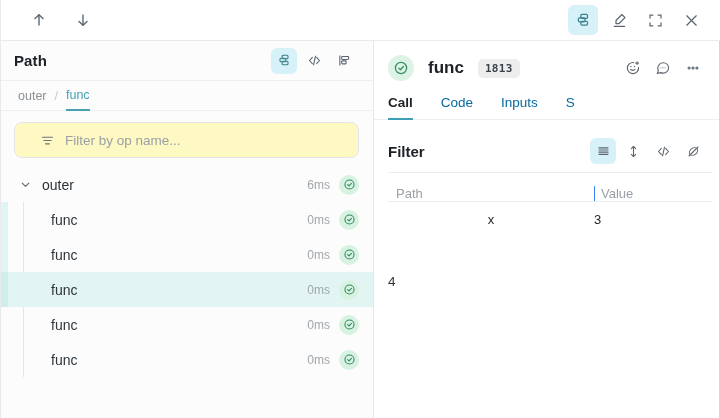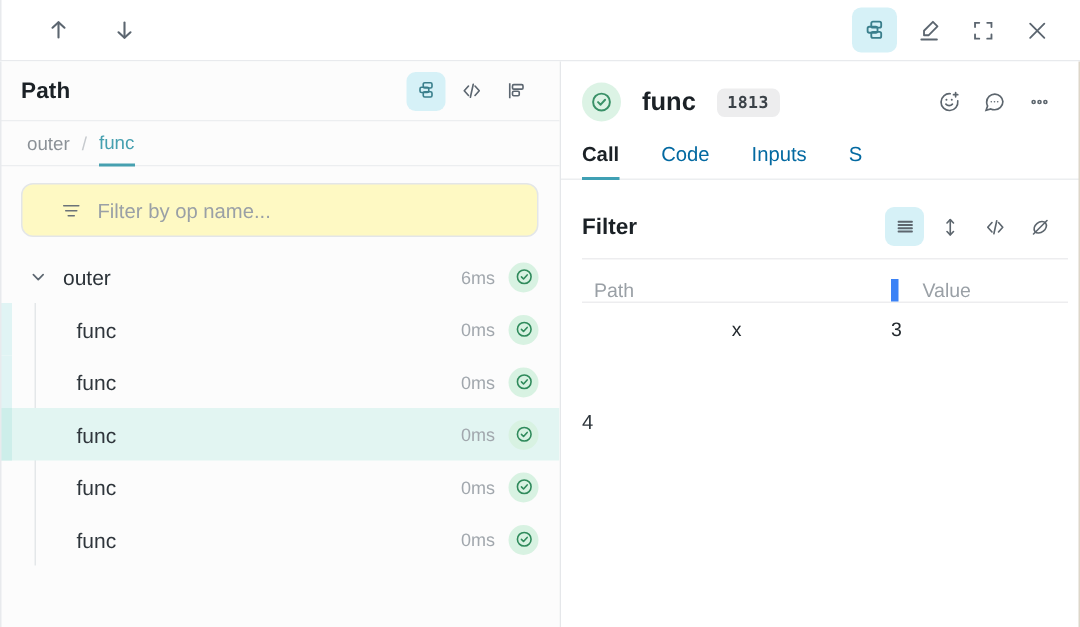--- a/index.html
+++ b/index.html
@@ -150,21 +150,21 @@
   .section-actions { margin-left: auto; display: flex; align-items: center; gap: 4px; }
   .section-actions .iconbtn { width: 26px; height: 26px; color: #5d666e; }
 
   .kv-table { margin: 0 8px 0 14px; }
   .kv-head {
     display: flex; height: 30px; align-items: flex-end;
     border-top: 1px solid #ededef; border-bottom: 1px solid #ededef;
     color: #9aa0a6; font-size: 13px;
   }
   .kv-col-path { width: 206px; padding-left: 8px; }
-  .kv-col-value { flex: 1; padding-left: 16px; border-left: 5px solid #3b82f6; }
+  .kv-col-value { flex: 1; padding-left: 6px; border-left: 1px solid #3b82f6; }
   .kv-head .kv-col-value { position: relative; }
   .kv-head::after { content: ""; }
   .kv-row { display: flex; height: 34px; align-items: center; font-size: 13px; color: #23292e; }
   .kv-row .kv-col-path { text-align: center; padding-left: 0; }
   .kv-row .kv-col-value { border-left: 0; padding-left: 0; text-align: left; }
   .kv-rail { width: 1px; background: #ededef; }
 
   .output-block { padding: 24px 14px 0 14px; }
   .output-title { font-size: 15px; font-weight: 700; color: #1b2126; }
   .output-value { font-size: 13.5px; color: #2f363c; margin-top: 14px; }

